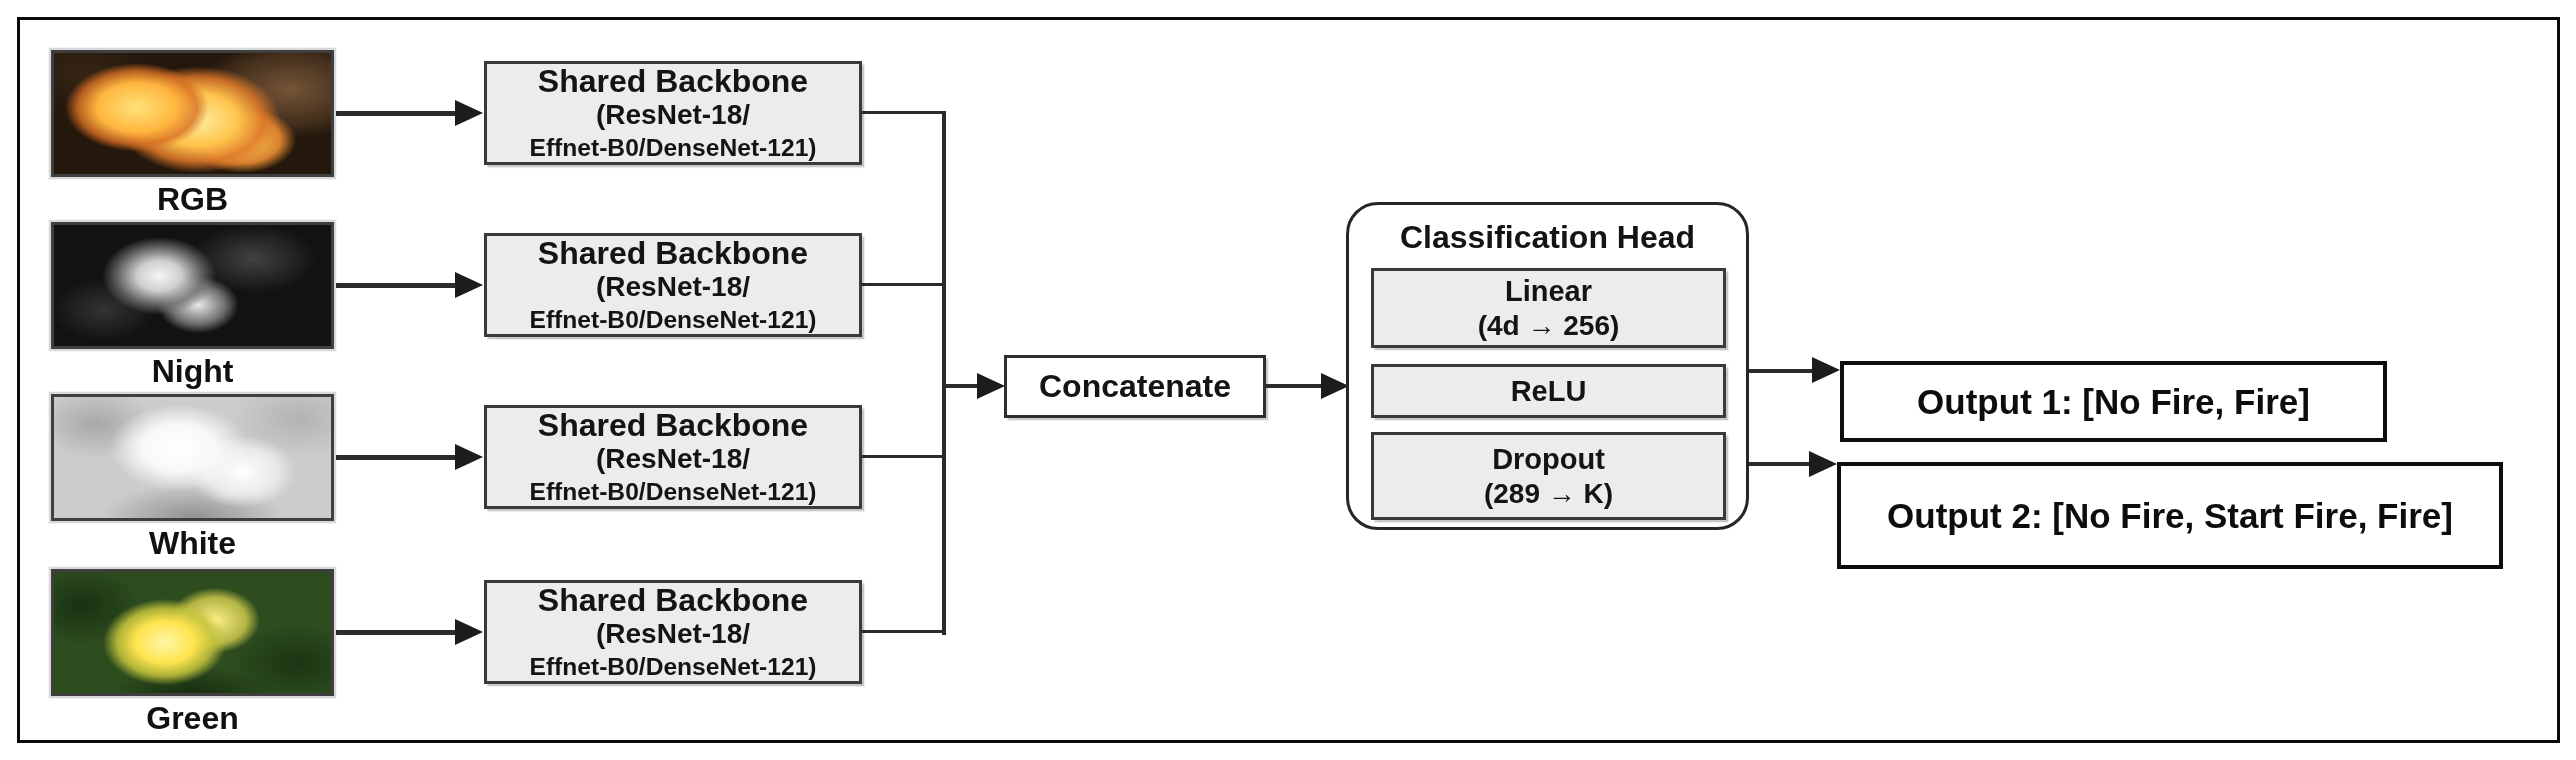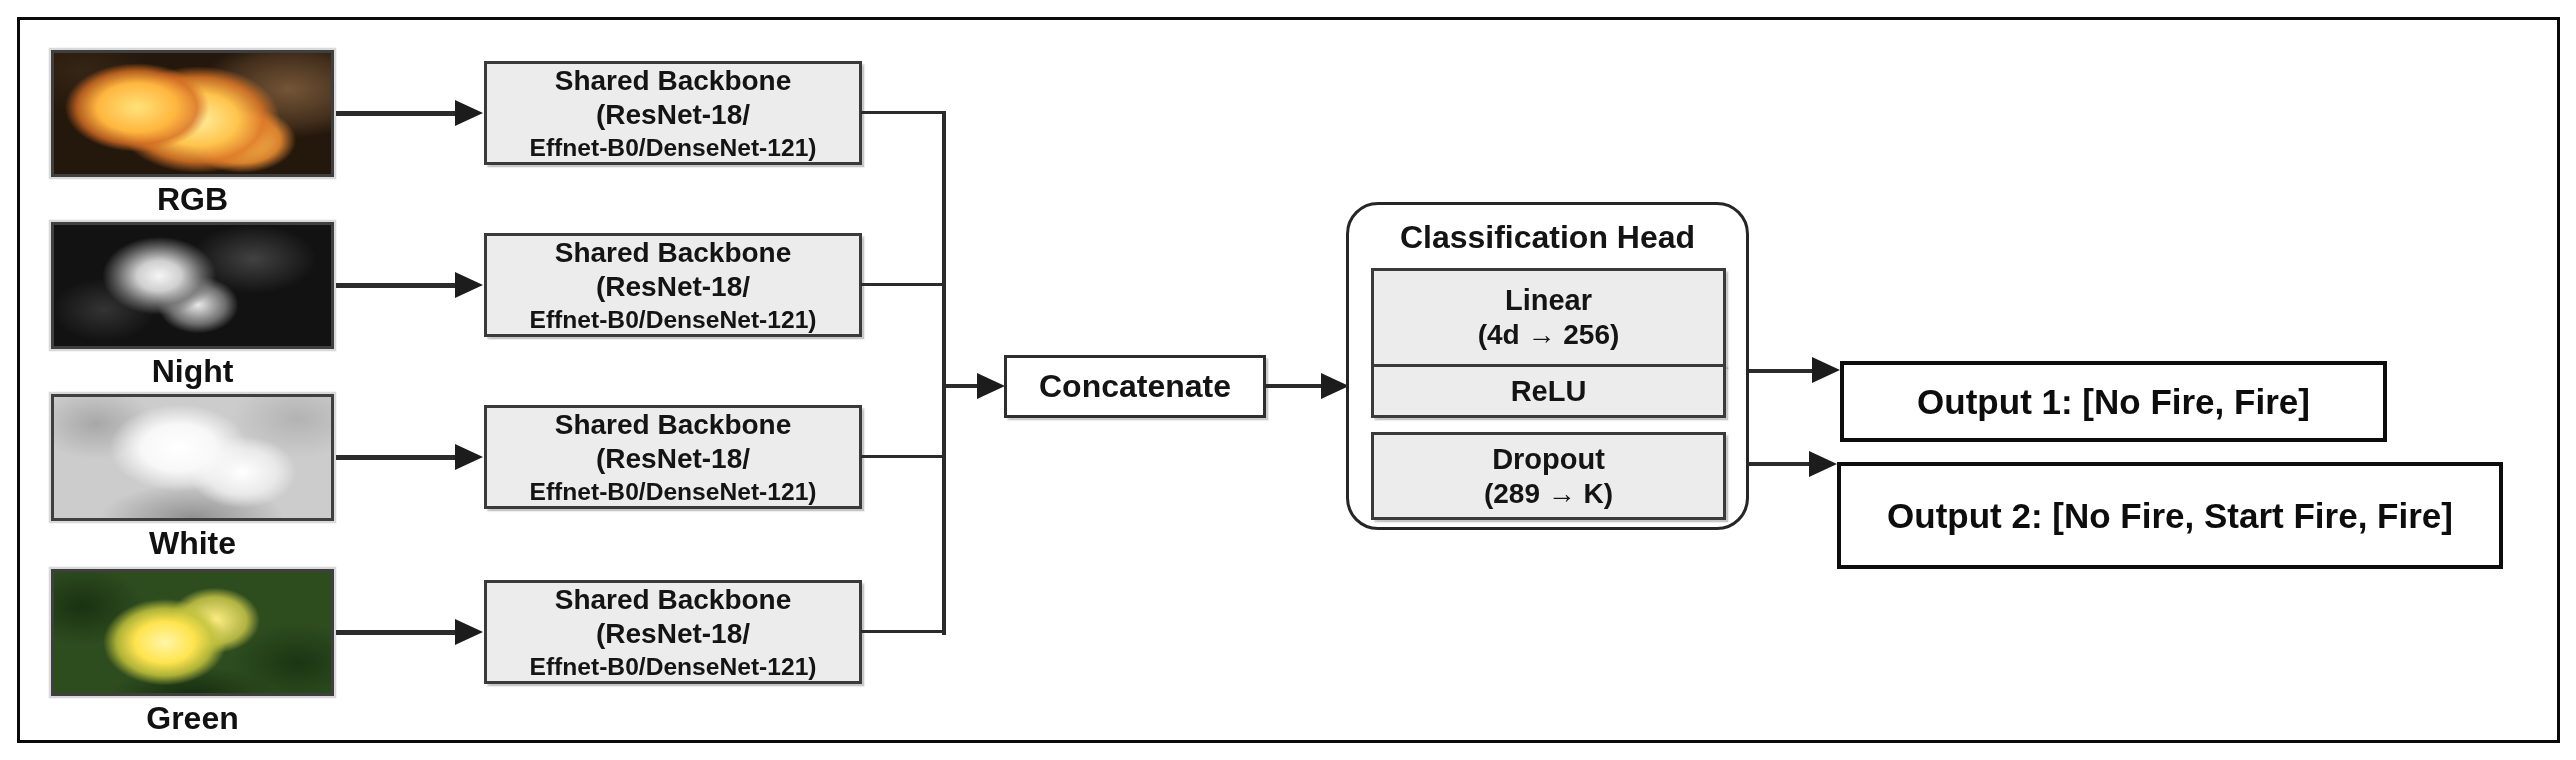--- a/index.html
+++ b/index.html
@@ -40,21 +40,21 @@
     radial-gradient(ellipse 92px 54px at 88% 75%, rgba(25,52,18,.95) 0%, rgba(30,55,20,0) 75%),
     radial-gradient(ellipse 84px 54px at 10% 28%, rgba(24,48,17,.95) 0%, rgba(28,52,18,0) 75%),
     radial-gradient(ellipse 107px 38px at 50% 102%, rgba(20,42,14,.95) 0%, rgba(25,48,16,0) 78%),
     linear-gradient(#2e4d1f,#2e4d1f);}
 
   .inlabel{width:283px;height:37px;font-size:32px;font-weight:bold;text-align:center;color:#111;}
 
   
   .graybox{background:#ececec;border:3.1px solid #3a3a3a;box-shadow:3.1px 3.1px 1.5px rgba(0,0,0,.22);
     display:flex;flex-direction:column;align-items:center;justify-content:center;text-align:center;}
-  .bb-line1{font-size:28px;font-weight:bold;line-height:34px;}
+  .bb-line1{font-size:32px;font-weight:bold;line-height:34px;}
   .bb-line2{font-size:28px;font-weight:bold;line-height:34px;}
   .bb-line3{font-size:24.6px;font-weight:bold;line-height:31px;}
 
   
   .whitebox{background:#ffffff;border:3.1px solid #2e2e2e;box-shadow:3.1px 3.1px 1.5px rgba(0,0,0,.2);
     display:flex;align-items:center;justify-content:center;font-weight:bold;font-size:32px;}
 
   
   .headbox{background:#ffffff;border:3.8px solid #262626;border-radius:32px;}
   .head-title{left:0;right:0;top:14px;text-align:center;font-size:32px;font-weight:bold;}
@@ -125,21 +125,21 @@
 
 <div class="abs whitebox" style="left:1004px;top:355px;width:262px;height:63px;">
   <span>Concatenate</span>
 </div>
 
 <div class="abs line" style="left:1265px;top:384px;width:58px;height:3.8px;"></div>
 <div class="abs tri-right" style="left:1321px;top:373px;"></div>
 
 <div class="abs headbox" style="left:1346px;top:202px;width:403px;height:328px;padding-left:36px;">
   <div class="abs head-title">Classification Head</div>
-  <div class="abs graybox" style="left:22px;top:63px;width:355px;height:99px;">
+  <div class="abs graybox" style="left:22px;top:63px;width:355px;height:80px;">
     <span class="layer-name">Linear</span>
     <span class="layer-detail">(4d → 256)</span>
   </div>
   <div class="abs graybox" style="left:22px;top:159px;width:355px;height:54px;">
     <span class="layer-name">ReLU</span>
 
   </div>
   <div class="abs graybox" style="left:22px;top:227px;width:355px;height:88px;">
     <span class="layer-name">Dropout</span>
     <span class="layer-detail">(289 → K)</span>

